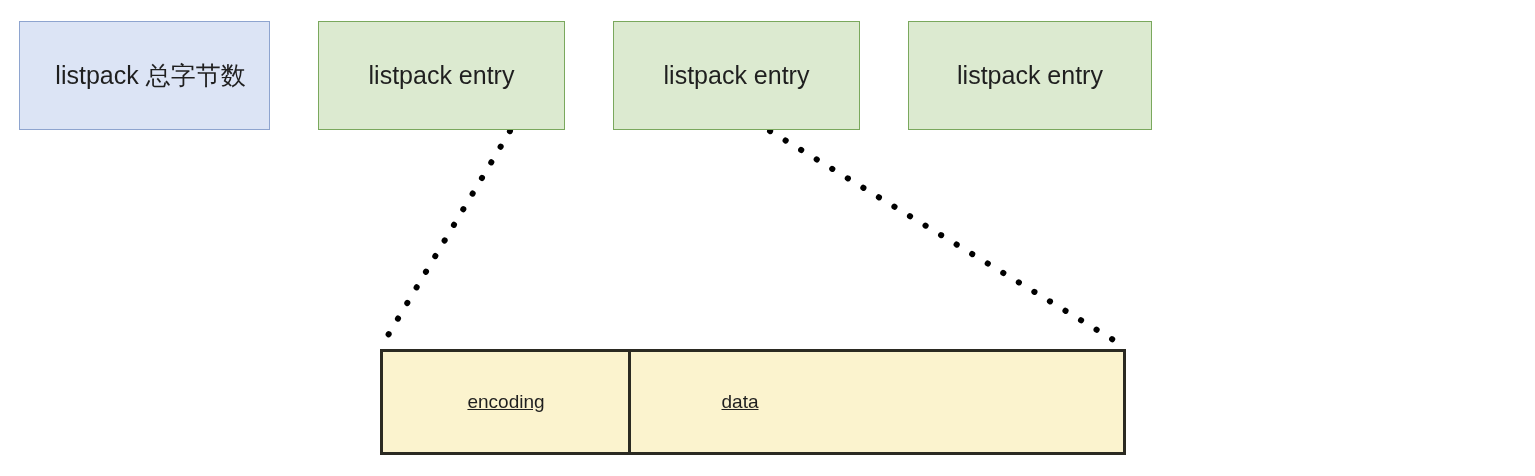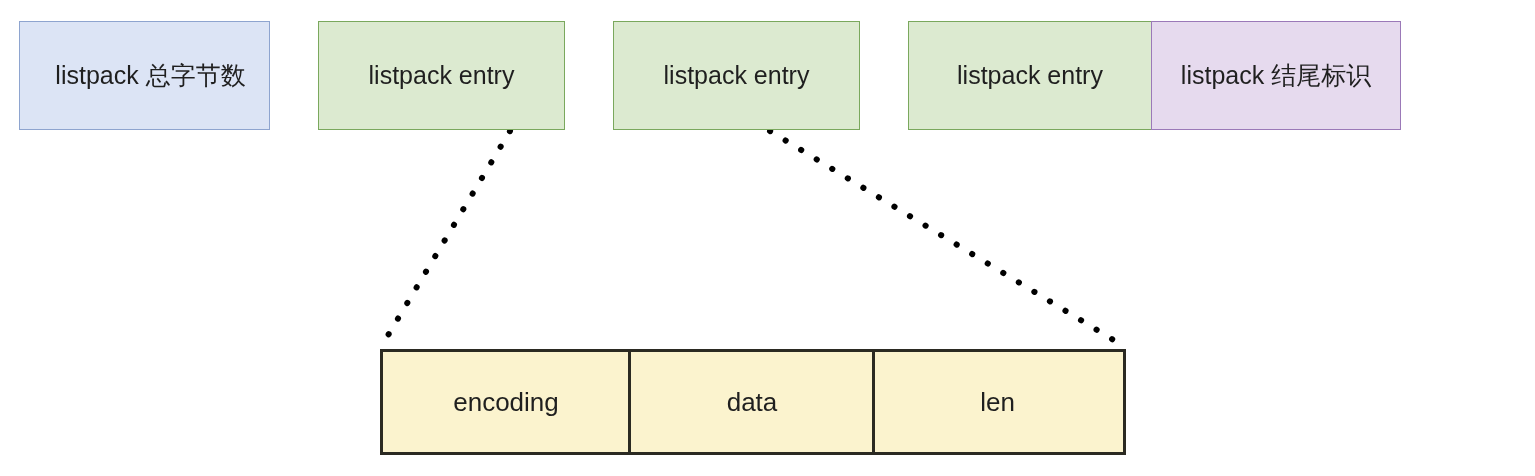--- a/index.html
+++ b/index.html
@@ -86,51 +86,50 @@
     box-sizing: border-box;
     border: 3px solid #2b2a22;
     background: #fbf3ce;
   }
   .subcell {
     box-sizing: border-box;
     display: flex;
     align-items: center;
     justify-content: center;
     text-align: center;
-    font-size: 26px;
+    font-size: 19px;
     color: #1f1f1f;
     background: #fbf3ce;
     border-left: 3px solid #2b2a22;
     margin-left: -1.5px;
+    text-decoration: underline;
   }
   .subcell:first-child {
     border-left: none;
     margin-left: 0;
   }
   .w-encoding { width: 246px; }
-  .w-data     { width: 246px; }
+  .w-data     { width: 222px; }
   .w-len      { width: 248px; }
 </style>
 </head>
 <body>
 
 <div id="canvas">
 
   <svg id="connectors" viewBox="0 0 1535 476" width="1535" height="476">
     <line x1="510" y1="131" x2="381" y2="347" stroke="#000000" stroke-width="6" stroke-linecap="round" stroke-dasharray="0.2 18"></line>
     <line x1="770" y1="131" x2="1125" y2="347" stroke="#000000" stroke-width="6" stroke-linecap="round" stroke-dasharray="0.2 18"></line>
   </svg>
 
   <div id="listpack-row">
     <div class="cell header w-hdr1">listpack 总字节数</div>
     <div class="cell entry w-entry">listpack entry</div>
     <div class="cell entry w-entry">listpack entry</div>
     <div class="cell entry w-entry-3">listpack entry</div>
-    <div class="cell end w-end">listpack 结尾标识</div>
   </div>
 
   <div id="entry-detail">
     <div class="subcell w-encoding">encoding</div>
     <div class="subcell w-data">data</div>
-    <div class="subcell w-len">len</div>
   </div>
 
 </div>
 
 </body></html>

